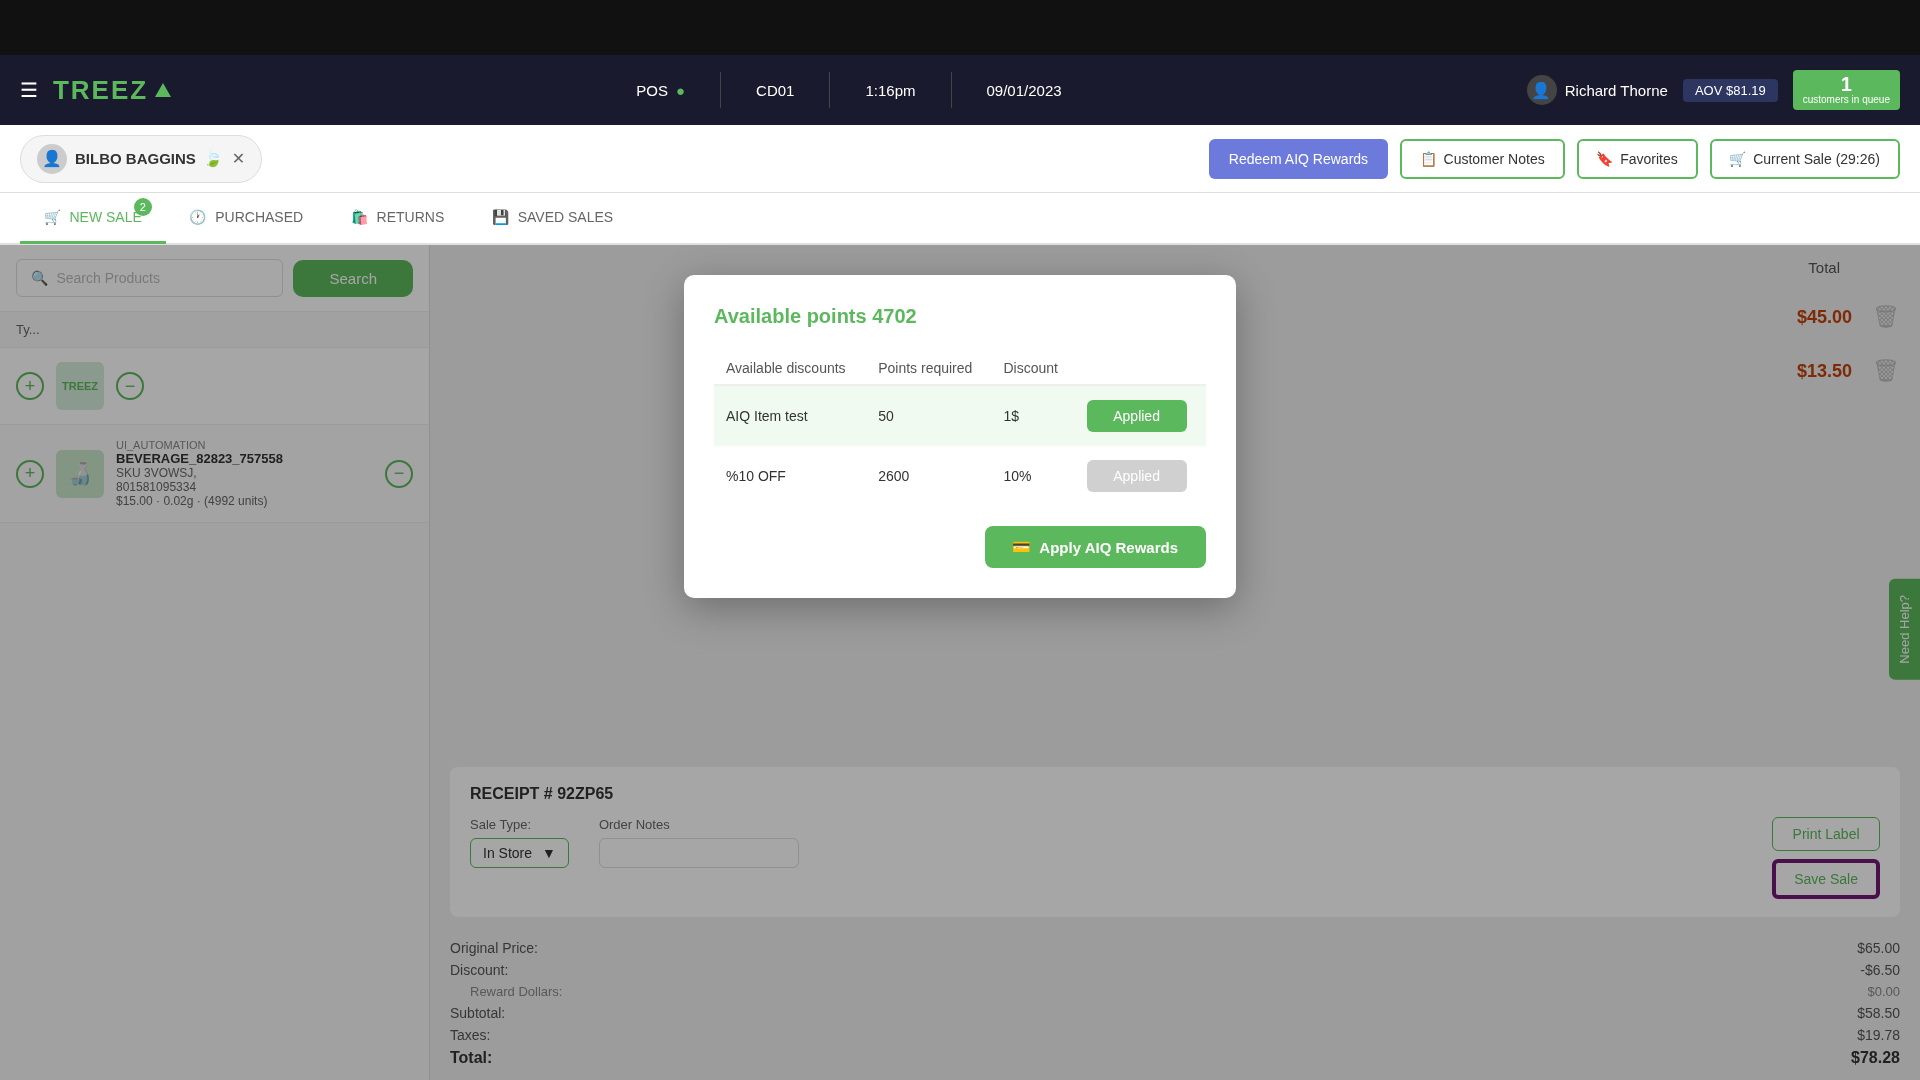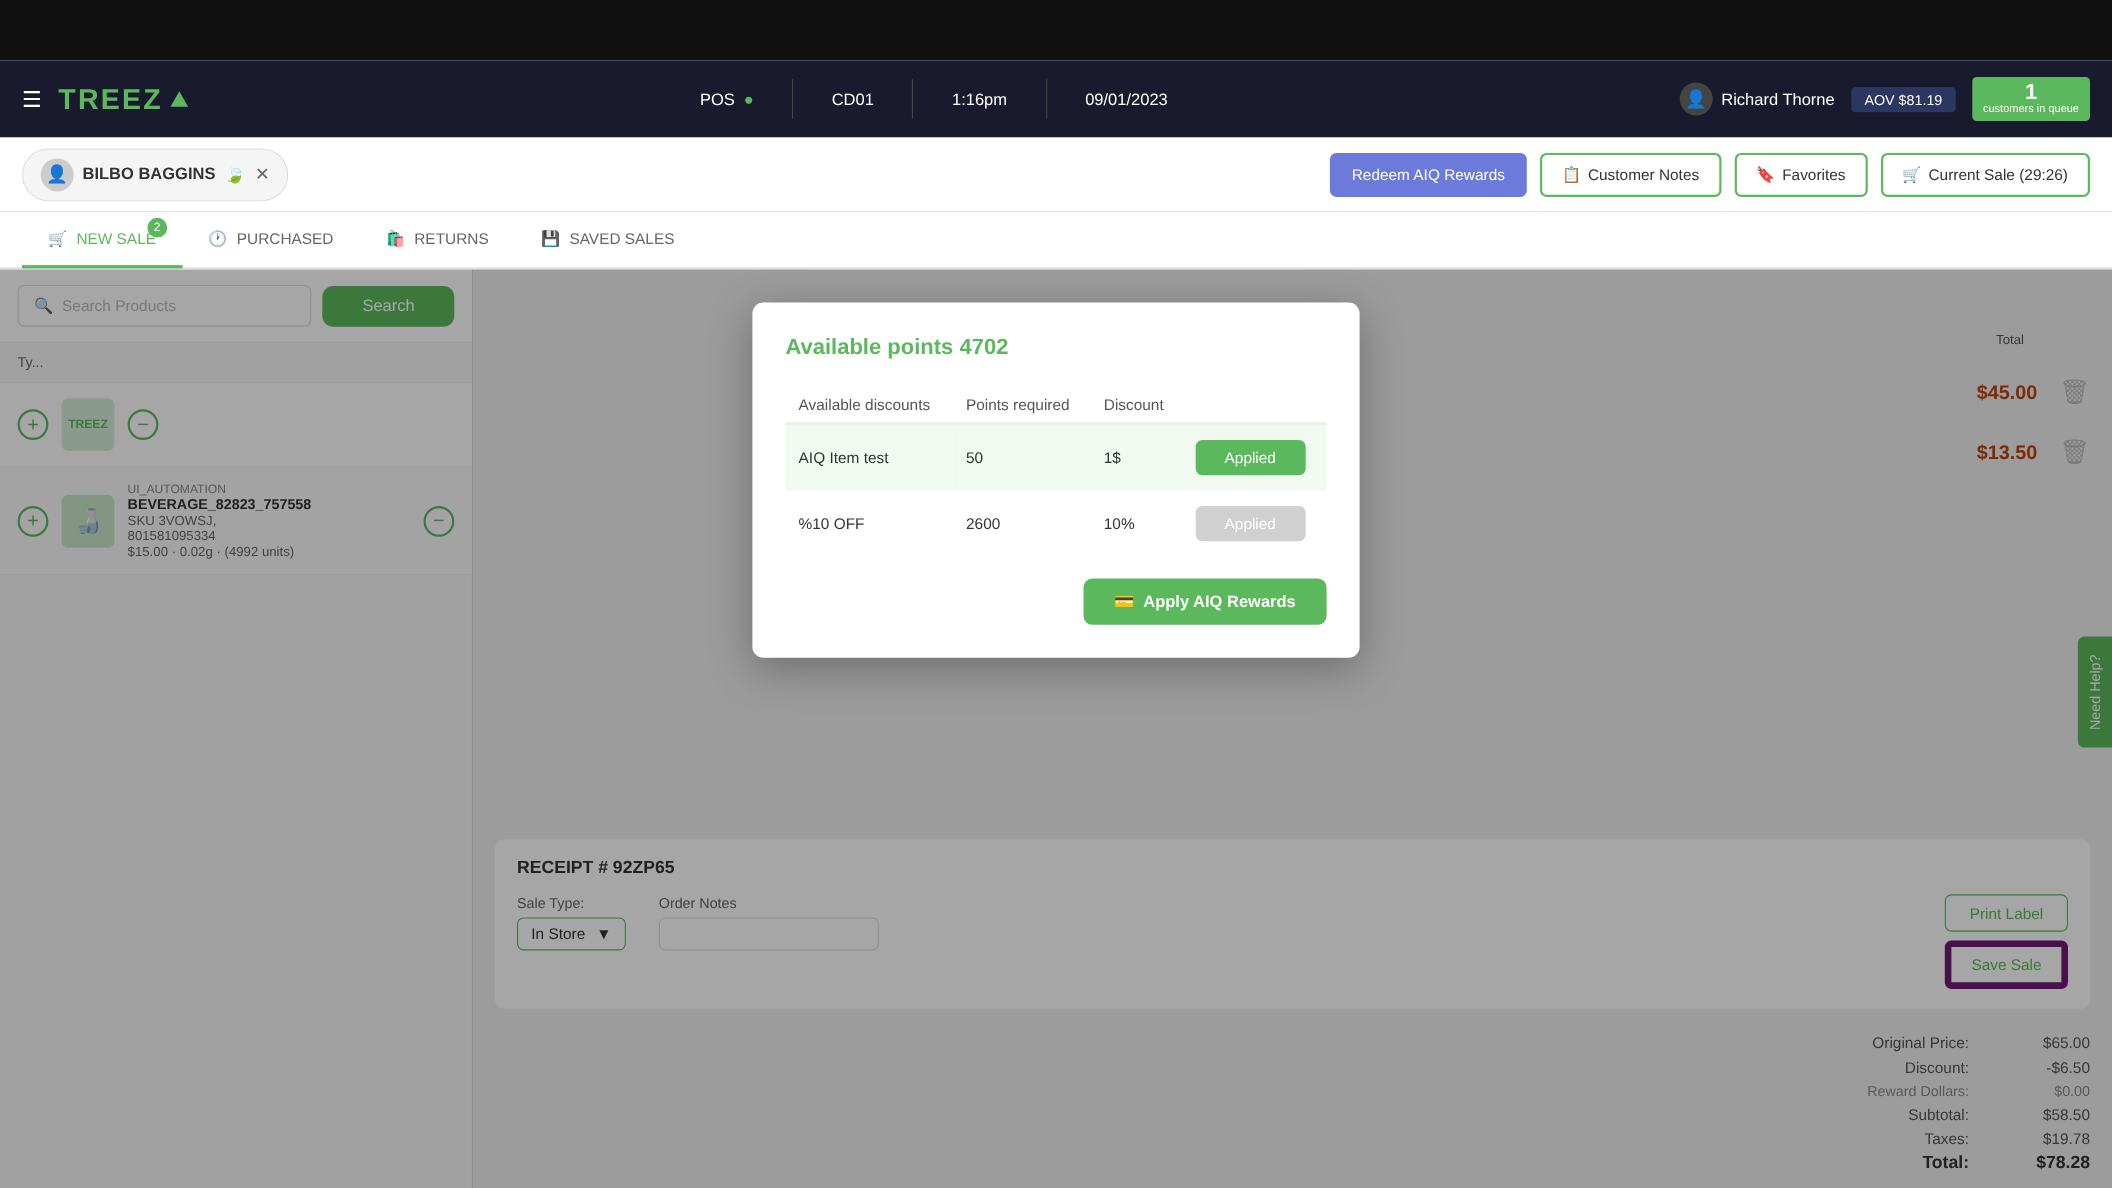--- a/index.html
+++ b/index.html
@@ -60,40 +60,40 @@
     .btn-add { background: none; border: 2px solid #5cb85c; color: #5cb85c; width: 28px; height: 28px; border-radius: 50%; font-size: 18px; cursor: pointer; display: flex; align-items: center; justify-content: center; flex-shrink: 0; }
     .btn-minus { background: none; border: 2px solid #5cb85c; color: #5cb85c; width: 28px; height: 28px; border-radius: 50%; font-size: 18px; cursor: pointer; display: flex; align-items: center; justify-content: center; flex-shrink: 0; }
     .product-info { flex: 1; min-width: 0; }
     .product-brand { font-size: 11px; color: #888; text-transform: uppercase; }
     .product-name { font-size: 13px; font-weight: 600; color: #333; }
     .product-meta { font-size: 12px; color: #666; }
 
     
     .right-panel { flex: 1; background: #f0f0f0; display: flex; flex-direction: column; }
     .right-panel-header { padding: 14px 20px; background: #f0f0f0; display: flex; justify-content: flex-end; }
-    .col-total-header { color: #555; font-size: 12px; font-weight: 500; padding-right: 60px; margin-top: 43px; }
+    .col-total-header { color: #555; font-size: 15px; font-weight: 500; padding-right: 60px; }
     .cart-items { flex: 1; padding: 0 20px; }
     .cart-item-row { display: flex; justify-content: flex-end; align-items: center; padding: 14px 0; }
     .cart-item-price { font-size: 18px; font-weight: 600; color: #c2410c; margin-right: 20px; }
     .btn-delete { background: none; border: none; color: #bbb; font-size: 22px; cursor: pointer; }
 
     
     .receipt-section { background: white; margin: 0 20px 10px; border-radius: 8px; padding: 18px 20px; }
     .receipt-number { font-size: 16px; font-weight: 700; color: #333; margin-bottom: 14px; }
     .receipt-row { display: flex; gap: 30px; align-items: flex-start; }
     .receipt-field { display: flex; flex-direction: column; gap: 6px; }
     .receipt-label { font-size: 13px; color: #666; }
     .sale-type-select { border: 1px solid #5cb85c; border-radius: 6px; padding: 6px 12px; font-size: 14px; color: #333; background: white; cursor: pointer; display: flex; align-items: center; gap: 6px; }
     .btn-print-label { border: 1px solid #5cb85c; color: #5cb85c; background: white; padding: 8px 18px; border-radius: 6px; font-size: 14px; cursor: pointer; }
-    .btn-save-sale { border: 6px solid #701a75; color: #5cb85c; background: white; padding: 8px 18px; border-radius: 6px; font-size: 14px; cursor: pointer; }
+    .btn-save-sale { border: 4px solid #701a75; color: #5cb85c; background: white; padding: 8px 18px; border-radius: 6px; font-size: 14px; cursor: pointer; }
     .receipt-buttons { display: flex; flex-direction: column; gap: 8px; margin-left: auto; }
 
     
     .summary-panel { padding: 10px 20px; }
-    .summary-row { display: flex; justify-content: flex-end; gap: 40px; font-size: 14px; color: #555; padding: 3px 0; }
+    .summary-row { display: flex; justify-content: space-between; gap: 40px; font-size: 14px; color: #555; padding: 3px 0; }
     .summary-row .label { }
     .summary-row .value { min-width: 70px; text-align: right; }
     .summary-row.total { font-weight: 700; font-size: 16px; color: #333; }
     .summary-row.indent { padding-left: 20px; font-size: 13px; color: #888; }
 
     
     .overlay { position: absolute; top: 0; left: 0; width: 100%; height: 100%; background: rgba(0,0,0,0.35); z-index: 100; display: flex; align-items: flex-start; justify-content: center; padding-top: 30px; }
 
     
     .modal { background: white; border-radius: 10px; width: 552px; padding: 30px; box-shadow: 0 10px 40px rgba(0,0,0,0.3); }

